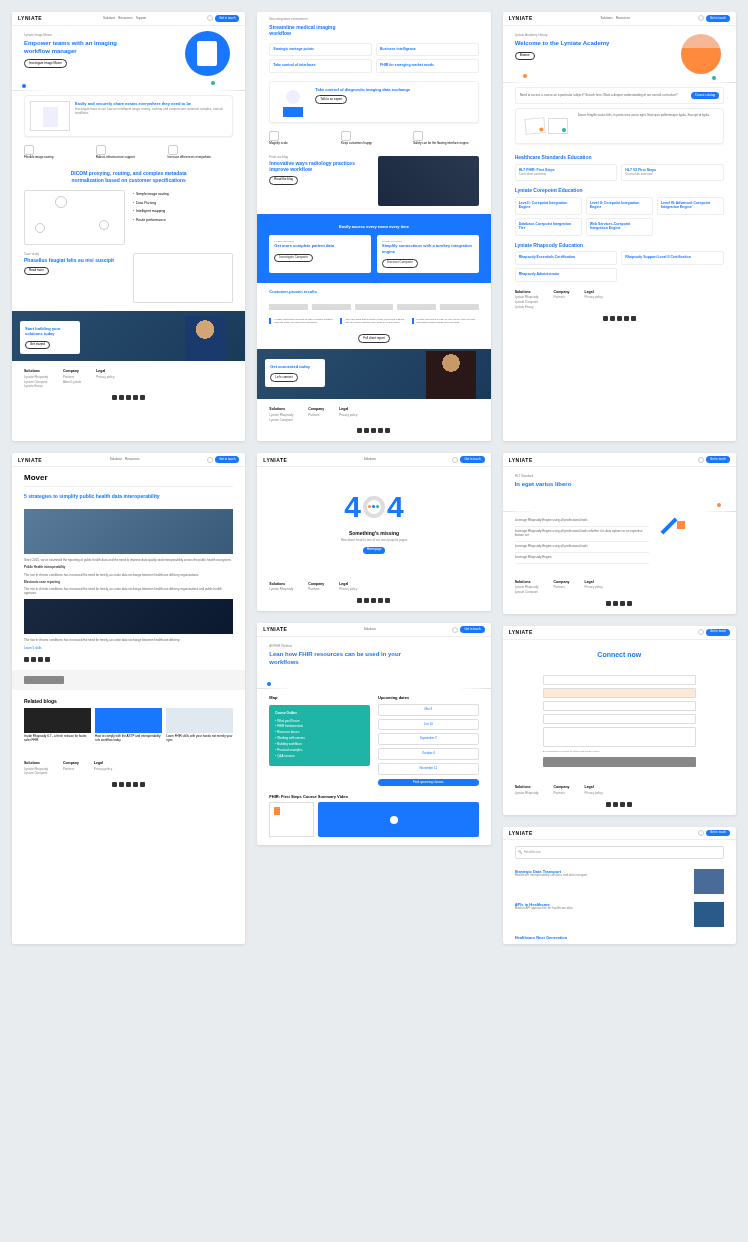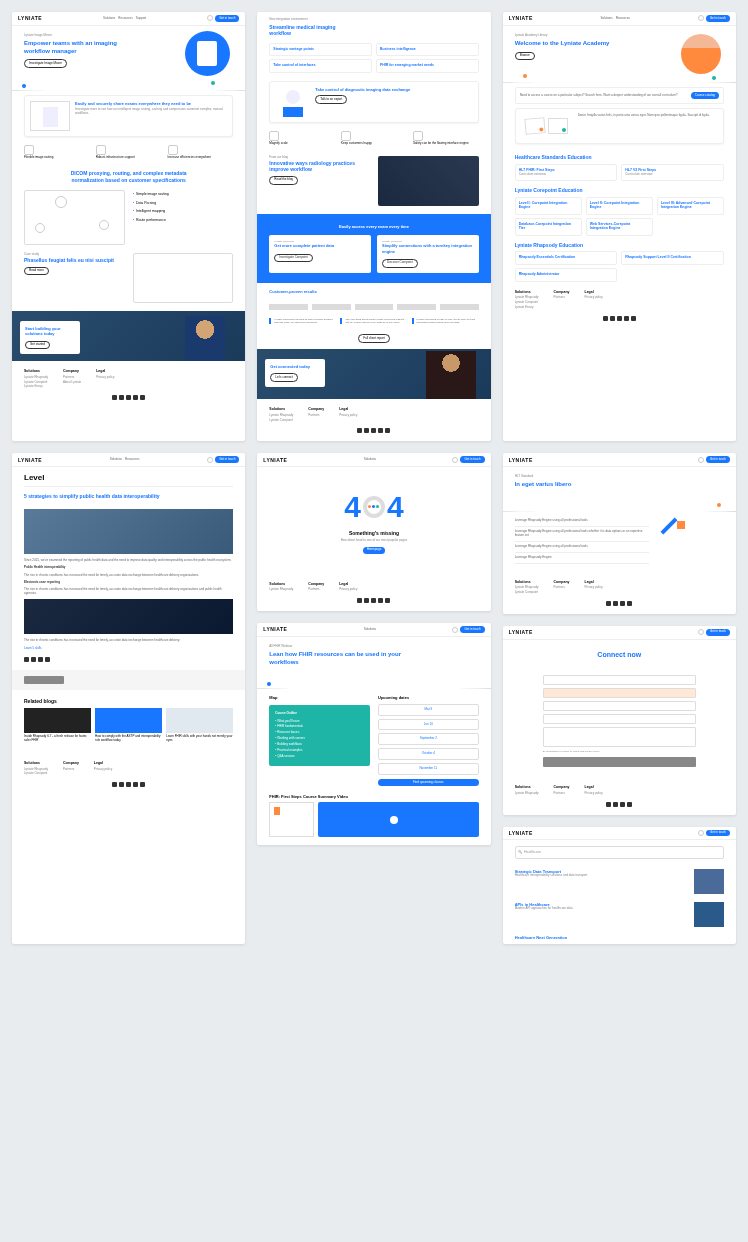--- a/index.html
+++ b/index.html
@@ -397,21 +397,21 @@
         <span class="logo">LYNIATE</span>
         <div class="nav-links">
           <span>Solutions</span>
           <span>Resources</span>
         </div>
         <div class="nav-right">
           <span class="search"></span>
           <span class="btn">Get in touch</span>
         </div>
       </div>
-<h1 style="font-size:8px;padding:6px 12px 2px">Level</h1>
+<h1 style="font-size:8px;padding:6px 12px 2px">Mover</h1>
 <div style="border-top:1px solid #eee;margin:0 12px"></div>
 <h2 style="color:#1976ff;font-size:5px;padding:6px 12px">5 strategies to simplify public health data interoperability</h2>
 <div style="margin:0 12px">
         <div class="blog-img" style="background:linear-gradient(135deg,#5a7a9a,#3a5a7a)"></div>
       </div>
 <div class="text-block">
         <p>Since 2015, we've examined the reporting of public health data and the need to improve data quality and interoperability across the public health ecosystem.</p>
         <p style="font-weight:700;color:#333">Public Health interoperability</p>
         <p>The rise in chronic conditions has increased the need for timely, accurate data exchange between healthcare delivery organizations.</p>
         <p style="font-weight:700;color:#333">Electronic case reporting</p>

